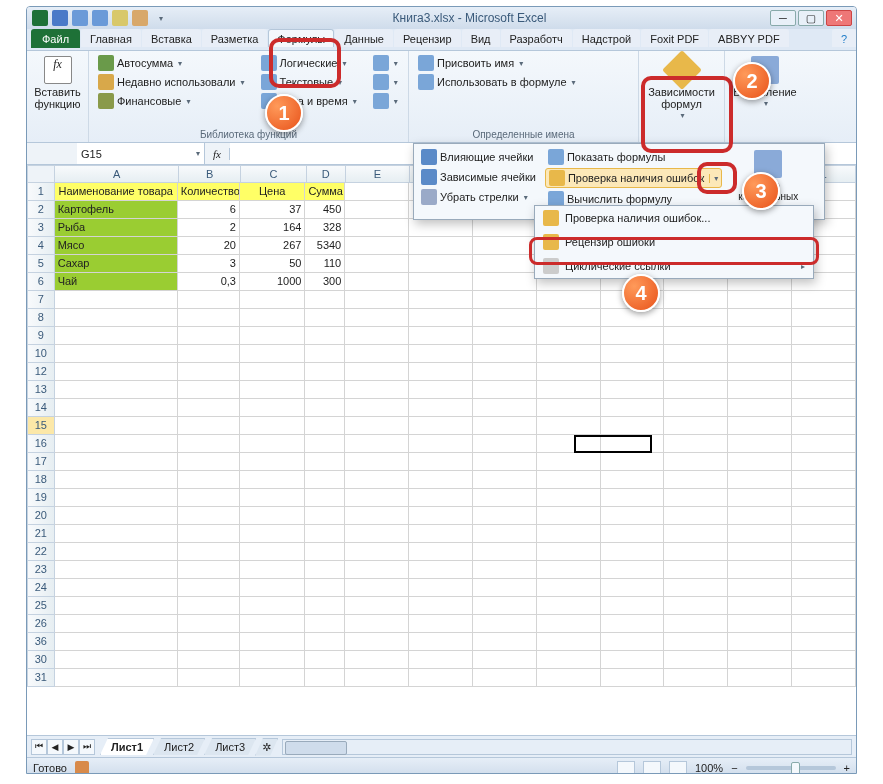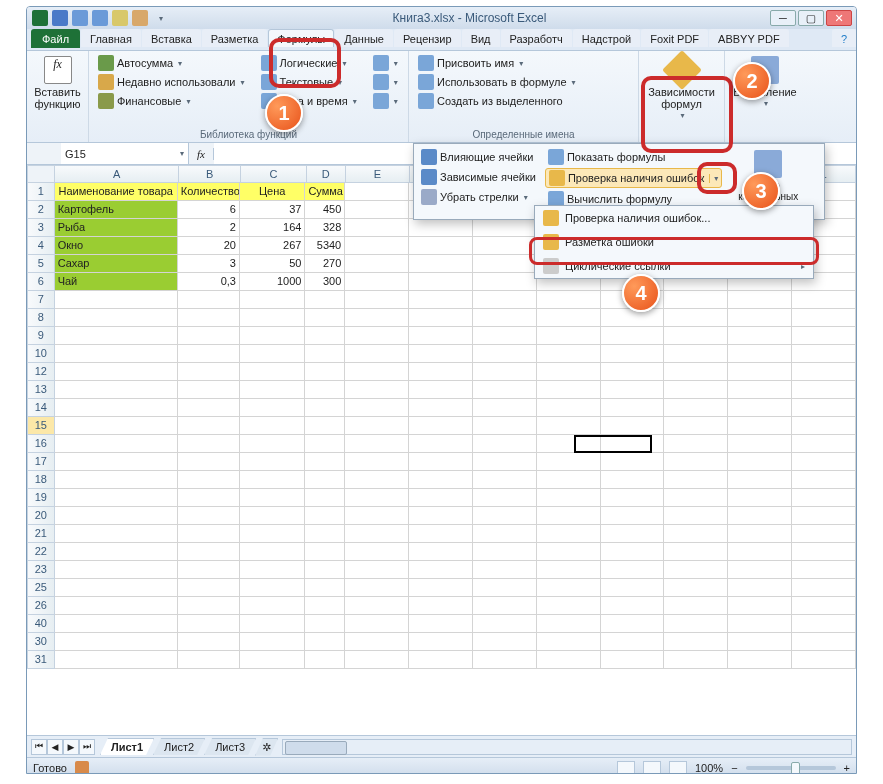--- a/index.html
+++ b/index.html
@@ -18,21 +18,21 @@
 .tab.active{background:#f4f8fc;border-color:#b5c7da}
 .ribbon{height:92px;background:linear-gradient(#f4f8fc,#e6eef7);border-bottom:1px solid #b5c7da;display:flex;position:relative}
 .rgroup{border-right:1px solid #cdd9e6;padding:3px 6px 1px;display:flex;flex-direction:column;justify-content:space-between}
 .rgroup .glabel{text-align:center;font-size:10px;color:#5a6a7a;padding:1px 0}
 .rbtn{display:flex;align-items:center;gap:3px;padding:1px 3px;white-space:nowrap}
 .bigbtn{display:flex;flex-direction:column;align-items:center;gap:2px;padding:2px 6px;text-align:center;line-height:1.1}
 .ico{width:16px;height:16px;display:inline-block;background:#7aa6d8;border-radius:2px}
 .ico.big{width:28px;height:28px}
 .ico.fx{background:#fff;border:1px solid #888;font-style:italic;font-family:serif;text-align:center;line-height:14px;font-size:12px}
 .namebox{height:22px;background:#eef3f8;border-bottom:1px solid #b5c7da;display:flex;align-items:center}
-.nb-cell{width:128px;border-right:1px solid #b5c7da;padding:0 4px;height:100%;display:flex;align-items:center;justify-content:space-between;background:#fff;margin-left:34px}
+.nb-cell{width:128px;border-right:1px solid #b5c7da;padding:0 4px;height:100%;display:flex;align-items:center;justify-content:space-between;background:#fff;margin-left:50px}
 .nb-fx{padding:0 8px;border-right:1px solid #b5c7da;font-style:italic;font-family:serif}
 .grid-area{position:relative;height:570px;overflow:hidden;background:#fff}
 .colhdrs{display:flex;position:sticky;top:0}
 .corner{width:34px;height:18px;background:#eef3f8;border:1px solid #c5d2e0}
 .colh{height:18px;background:linear-gradient(#f8fafc,#e6eef2);border:1px solid #c5d2e0;border-left:none;text-align:center;line-height:16px;font-size:11px;color:#3a5a7a}
 .row{display:flex}
 .rowh{width:34px;height:18px;background:linear-gradient(90deg,#f8fafc,#e6eef2);border:1px solid #c5d2e0;border-top:none;text-align:center;line-height:16px;font-size:11px;color:#3a5a7a}
 .rowh.sel{background:#fce8a8}
 .cell{height:18px;border-right:1px solid #d4d4d4;border-bottom:1px solid #d4d4d4;padding:0 3px;line-height:16px;overflow:hidden;white-space:nowrap}
 .cell.hdr{background:#ffff66;font-weight:normal;text-align:center}
@@ -185,24 +185,20 @@
           <div class="rbtn">
               <span class="ico"></span>
               <span>Присвоить имя</span>
               <span class="dd">▾</span>
             </div>
           <div class="rbtn">
               <span class="ico"></span>
               <span>Использовать в формуле</span>
               <span class="dd">▾</span>
             </div>
-          <div class="rbtn">
-              <span class="ico"></span>
-              <span>Создать из выделенного</span>
-            </div>
         </div>
       </div>
       <div class="glabel">Определенные имена</div>
     </div>
     <div class="rgroup" style="width:86px">
       <div class="bigbtn">
         <span class="ico big" style="background:#e8b84a;transform:rotate(45deg)"></span>
         <span style="white-space:pre-line">Зависимости
 формул</span>
           <span class="dd">▾</span>
@@ -282,39 +278,39 @@
         <div class="cell" style="width:78px"></div>
         <div class="cell" style="width:78px"></div>
         <div class="cell" style="width:78px"></div>
         <div class="cell" style="width:78px"></div>
         <div class="cell" style="width:78px"></div>
         <div class="cell" style="width:78px"></div>
         <div class="cell" style="width:78px"></div>
       </div>
       <div class="row">
         <div class="rowh">4</div>
-        <div class="cell green" style="width:152px">Окно</div>
+        <div class="cell green" style="width:152px">Мясо</div>
         <div class="cell num" style="width:76px">20</div>
         <div class="cell num" style="width:80px">267</div>
         <div class="cell num" style="width:48px">5340</div>
         <div class="cell" style="width:78px"></div>
         <div class="cell" style="width:78px"></div>
         <div class="cell" style="width:78px"></div>
         <div class="cell" style="width:78px"></div>
         <div class="cell" style="width:78px"></div>
         <div class="cell" style="width:78px"></div>
         <div class="cell" style="width:78px"></div>
         <div class="cell" style="width:78px"></div>
       </div>
       <div class="row">
         <div class="rowh">5</div>
         <div class="cell green" style="width:152px">Сахар</div>
         <div class="cell num" style="width:76px">3</div>
         <div class="cell num" style="width:80px">50</div>
-        <div class="cell num" style="width:48px">270</div>
+        <div class="cell num" style="width:48px">110</div>
         <div class="cell" style="width:78px"></div>
         <div class="cell" style="width:78px"></div>
         <div class="cell" style="width:78px"></div>
         <div class="cell" style="width:78px"></div>
         <div class="cell" style="width:78px"></div>
         <div class="cell" style="width:78px"></div>
         <div class="cell" style="width:78px"></div>
         <div class="cell" style="width:78px"></div>
       </div>
       <div class="row">
@@ -566,20 +562,35 @@
         <div class="cell" style="width:78px"></div>
         <div class="cell" style="width:78px"></div>
         <div class="cell" style="width:78px"></div>
         <div class="cell" style="width:78px"></div>
         <div class="cell" style="width:78px"></div>
         <div class="cell" style="width:78px"></div>
         <div class="cell" style="width:78px"></div>
         <div class="cell" style="width:78px"></div>
       </div>
       <div class="row">
+        <div class="rowh">24</div>
+        <div class="cell" style="width:152px"></div>
+        <div class="cell" style="width:76px"></div>
+        <div class="cell" style="width:80px"></div>
+        <div class="cell" style="width:48px"></div>
+        <div class="cell" style="width:78px"></div>
+        <div class="cell" style="width:78px"></div>
+        <div class="cell" style="width:78px"></div>
+        <div class="cell" style="width:78px"></div>
+        <div class="cell" style="width:78px"></div>
+        <div class="cell" style="width:78px"></div>
+        <div class="cell" style="width:78px"></div>
+        <div class="cell" style="width:78px"></div>
+      </div>
+      <div class="row">
         <div class="rowh">25</div>
         <div class="cell" style="width:152px"></div>
         <div class="cell" style="width:76px"></div>
         <div class="cell" style="width:80px"></div>
         <div class="cell" style="width:48px"></div>
         <div class="cell" style="width:78px"></div>
         <div class="cell" style="width:78px"></div>
         <div class="cell" style="width:78px"></div>
         <div class="cell" style="width:78px"></div>
         <div class="cell" style="width:78px"></div>
@@ -596,21 +607,21 @@
         <div class="cell" style="width:78px"></div>
         <div class="cell" style="width:78px"></div>
         <div class="cell" style="width:78px"></div>
         <div class="cell" style="width:78px"></div>
         <div class="cell" style="width:78px"></div>
         <div class="cell" style="width:78px"></div>
         <div class="cell" style="width:78px"></div>
         <div class="cell" style="width:78px"></div>
       </div>
       <div class="row">
-        <div class="rowh">40</div>
+        <div class="rowh">36</div>
         <div class="cell" style="width:152px"></div>
         <div class="cell" style="width:76px"></div>
         <div class="cell" style="width:80px"></div>
         <div class="cell" style="width:48px"></div>
         <div class="cell" style="width:78px"></div>
         <div class="cell" style="width:78px"></div>
         <div class="cell" style="width:78px"></div>
         <div class="cell" style="width:78px"></div>
         <div class="cell" style="width:78px"></div>
         <div class="cell" style="width:78px"></div>
@@ -714,21 +725,21 @@
 значения</span>
       </div>
     </div>
     <div class="submenu">
       <div class="mitem">
           <span class="ico" style="background:#e8b84a"></span>
           <span>Проверка наличия ошибок...</span>
         </div>
       <div class="mitem">
           <span class="ico" style="background:#e8b84a"></span>
-          <span>Разметка ошибки</span>
+          <span>Рецензир ошибки</span>
         </div>
       <div class="mitem dis">
           <span class="ico" style="background:#ccc"></span>
           <span>Циклические ссылки</span>
           <span style="flex:1"></span>
           <span class="dd">▸</span>
         </div>
     </div>
     <div class="high4"></div>
   </div>

